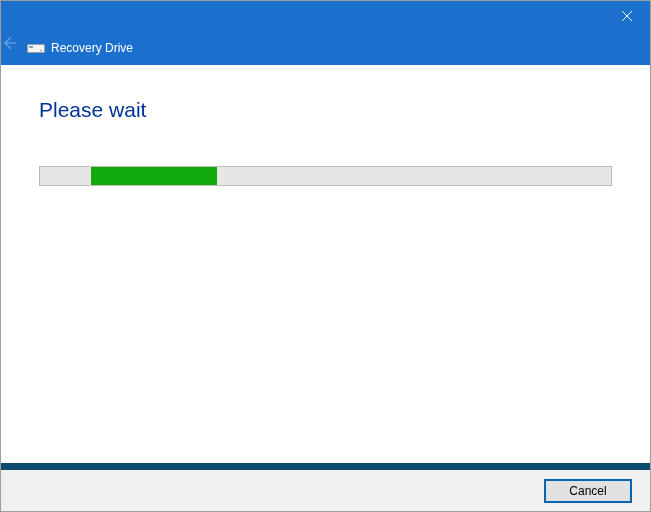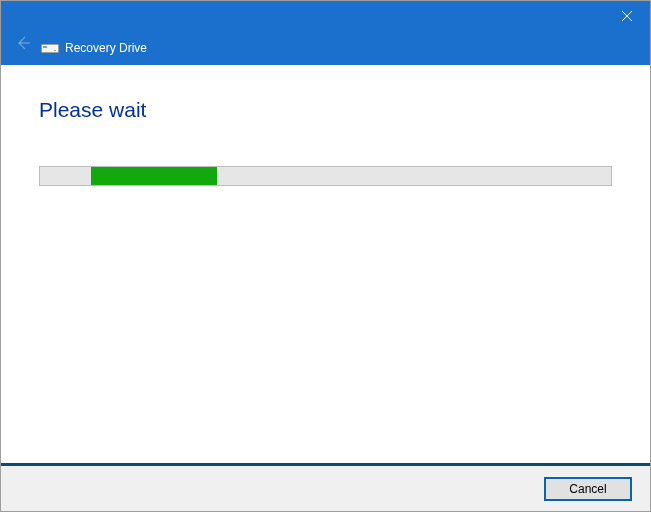--- a/index.html
+++ b/index.html
@@ -12,21 +12,20 @@
       position: relative;
       border: 1px solid #9e9e9e;
     }
     .titlebar {
       height: 64px;
       background: #1b70ce;
       position: relative;
       display: flex;
       align-items: flex-end;
       padding-bottom: 10px;
-      padding-left: 14px;
     }
     .close-btn {
       position: absolute;
       top: 0;
       right: 0;
       width: 46px;
       height: 30px;
       display: flex;
       align-items: center;
       justify-content: center;
@@ -74,21 +73,21 @@
       height: 100%;
       background: #12a90d;
     }
     .bottom-bar {
       position: absolute;
       bottom: 0;
       left: 0;
       right: 0;
       height: 48px;
       background: #f0f0f0;
-      border-top: 3px solid #0c4a6e;
+      border-top: 7px solid #0c4a6e;
       display: flex;
       align-items: center;
       justify-content: flex-end;
       padding-right: 18px;
     }
     .btn {
       min-width: 88px;
       height: 24px;
       background: #e1e1e1;
       border: 2px solid #0a64ad;

